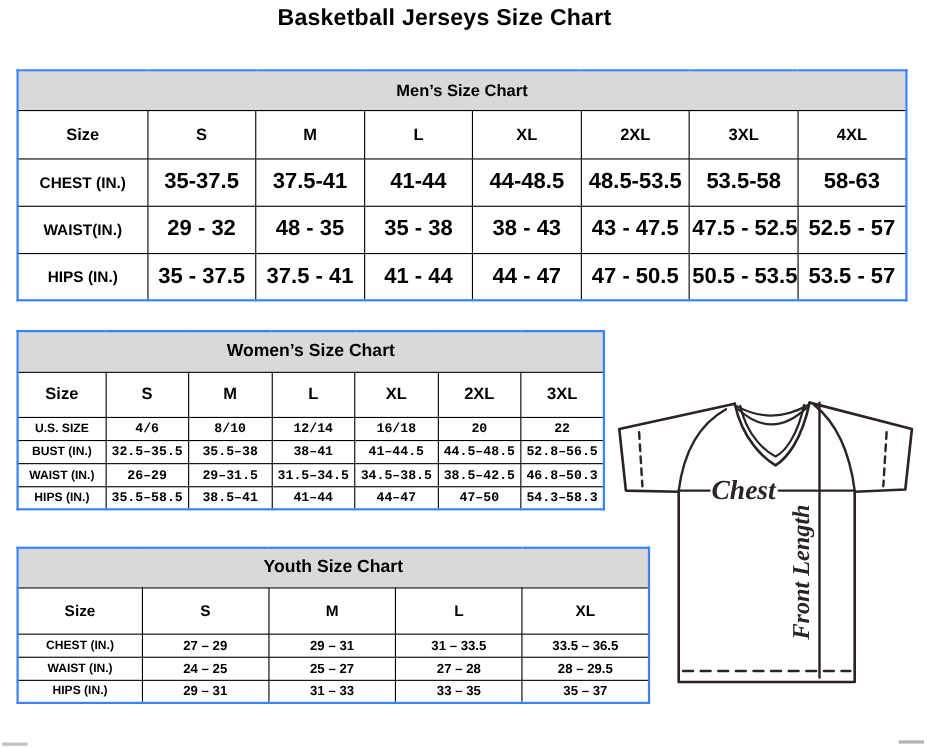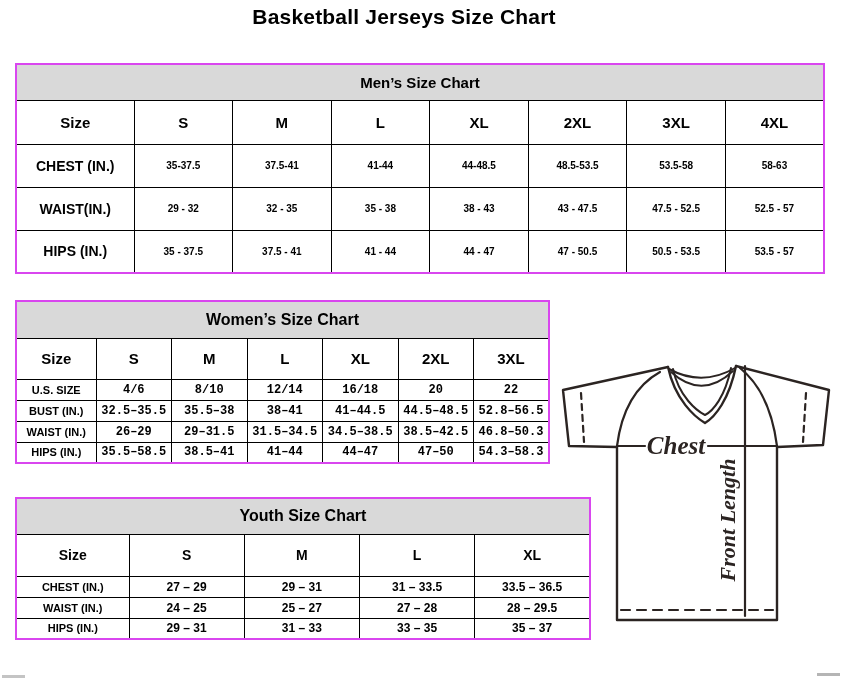--- a/index.html
+++ b/index.html
@@ -3,33 +3,33 @@
 <meta charset="utf-8">
 <style>
   html,body{margin:0;padding:0;background:#ffffff;}
   body{width:843px;height:679px;position:relative;overflow:hidden;
        font-family:"Liberation Sans",sans-serif;color:#000;}
 
   .page-title{position:absolute;left:0;top:5px;width:808px;text-align:center;
               font-size:21px;font-weight:bold;letter-spacing:.2px;}
 
   table.size-table{position:absolute;border-collapse:collapse;table-layout:fixed;
-                   border:2px solid #d946ef;background:#fff;}
+                   border:2px solid #3b82f6;background:#fff;}
   table.size-table th,table.size-table td{
       border:1px solid #000;text-align:center;vertical-align:middle;
       font-weight:bold;padding:0 2px;overflow:hidden;white-space:nowrap;}
   .chart-title{background:#d9d9d9;font-size:16px;font-weight:bold;}
 
   
   table.mens{left:15px;top:63px;width:810px;}
   .mens tr.r-title{height:36px;}
   .mens tr.r-head{height:44px;}
   .mens tr.r-data{height:43px;}
   .mens th,.mens td{font-size:15px;}
-  .mens td{font-size:10px;}
+  .mens td{font-size:20px;}
   .mens .row-label{font-size:14px;}
 
   
   table.womens{left:15px;top:300px;width:535px;}
   .womens tr.r-title{height:37px;padding-left:47px;}
   .womens tr.r-head{height:41px;}
   .womens tr.r-data{height:21px;}
   .womens tr.r-head th{font-size:15px;}
   .womens td{font-size:12px;font-family:Liberation Mono, monospace;}
   .womens .row-label{font-size:11px;}
@@ -89,21 +89,21 @@
     <td>37.5-41</td>
     <td>41-44</td>
     <td>44-48.5</td>
     <td>48.5-53.5</td>
     <td>53.5-58</td>
     <td>58-63</td>
   </tr>
   <tr class="r-data">
     <th class="row-label">WAIST(IN.)</th>
     <td>29 - 32</td>
-    <td>32 - 35</td>
+    <td>48 - 35</td>
     <td>35 - 38</td>
     <td>38 - 43</td>
     <td>43 - 47.5</td>
     <td>47.5 - 52.5</td>
     <td>52.5 - 57</td>
   </tr>
   <tr class="r-data">
     <th class="row-label">HIPS (IN.)</th>
     <td>35 - 37.5</td>
     <td>37.5 - 41</td>

